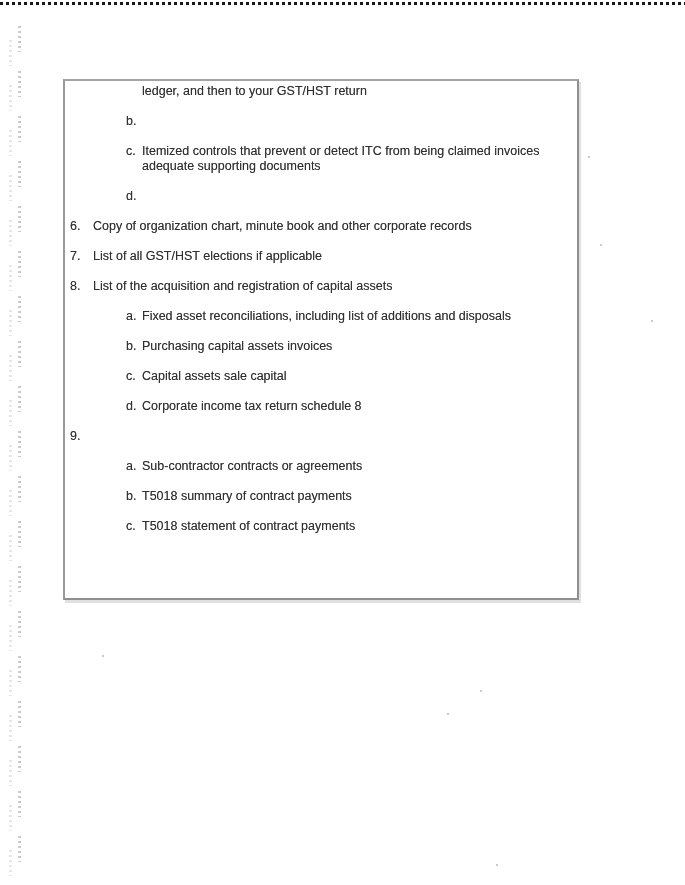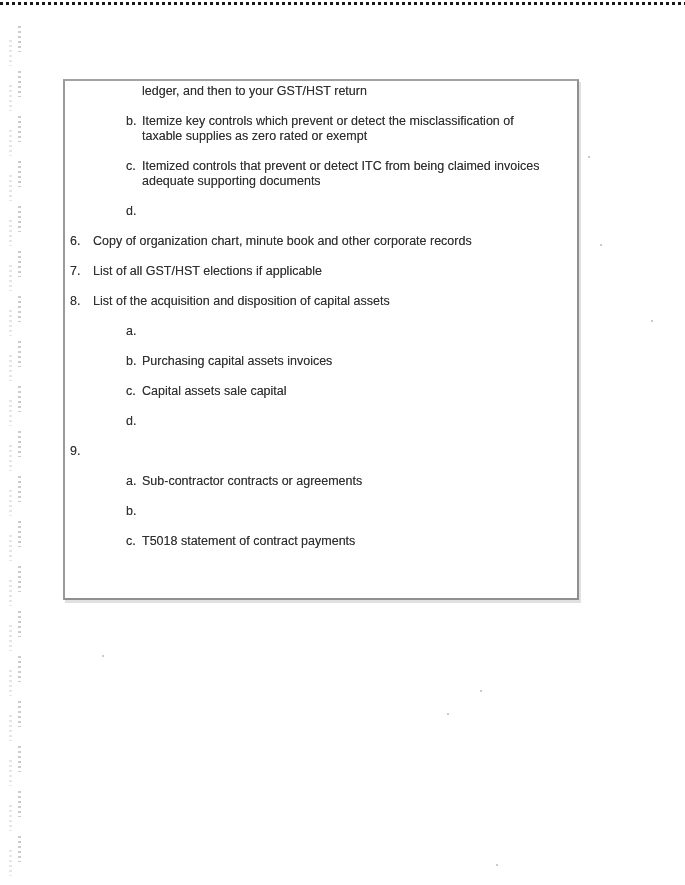--- a/index.html
+++ b/index.html
@@ -105,22 +105,20 @@
   <span class="speck" style="left:496px; top:864px;"></span>
 
   <div class="doc-box">
 
     <div class="item cont">
       <span class="txt">ledger, and then to your GST/HST return</span>
     </div>
 
     <div class="item sub">
       <span class="mk">b.</span>
-      <span class="txt">Itemize key controls which prevent or detect the misclassification of
-taxable supplies as zero rated or exempt</span>
     </div>
 
     <div class="item sub">
       <span class="mk">c.</span>
       <span class="txt">Itemized controls that prevent or detect ITC from being claimed invoices
 adequate supporting documents</span>
     </div>
 
     <div class="item sub">
       <span class="mk">d.</span>
@@ -131,52 +129,55 @@
       <span class="txt">Copy of organization chart, minute book and other corporate records</span>
     </div>
 
     <div class="item num">
       <span class="mk">7.</span>
       <span class="txt">List of all GST/HST elections if applicable</span>
     </div>
 
     <div class="item num">
       <span class="mk">8.</span>
-      <span class="txt">List of the acquisition and disposition of capital assets</span>
+      <span class="txt">List of the acquisition and registration of capital assets</span>
     </div>
 
     <div class="item sub">
       <span class="mk">a.</span>
+      <span class="txt">Fixed asset reconciliations, including list of additions and disposals</span>
     </div>
 
     <div class="item sub">
       <span class="mk">b.</span>
       <span class="txt">Purchasing capital assets invoices</span>
     </div>
 
     <div class="item sub">
       <span class="mk">c.</span>
       <span class="txt">Capital assets sale capital</span>
     </div>
 
     <div class="item sub">
       <span class="mk">d.</span>
+      <span class="txt">Corporate income tax return schedule 8</span>
     </div>
 
     <div class="item num">
       <span class="mk">9.</span>
     </div>
 
     <div class="item sub">
       <span class="mk">a.</span>
       <span class="txt">Sub-contractor contracts or agreements</span>
     </div>
 
     <div class="item sub">
       <span class="mk">b.</span>
+      <span class="txt">T5018 summary of contract payments</span>
     </div>
 
     <div class="item sub">
       <span class="mk">c.</span>
       <span class="txt">T5018 statement of contract payments</span>
     </div>
 
   </div>
 </div>
 

